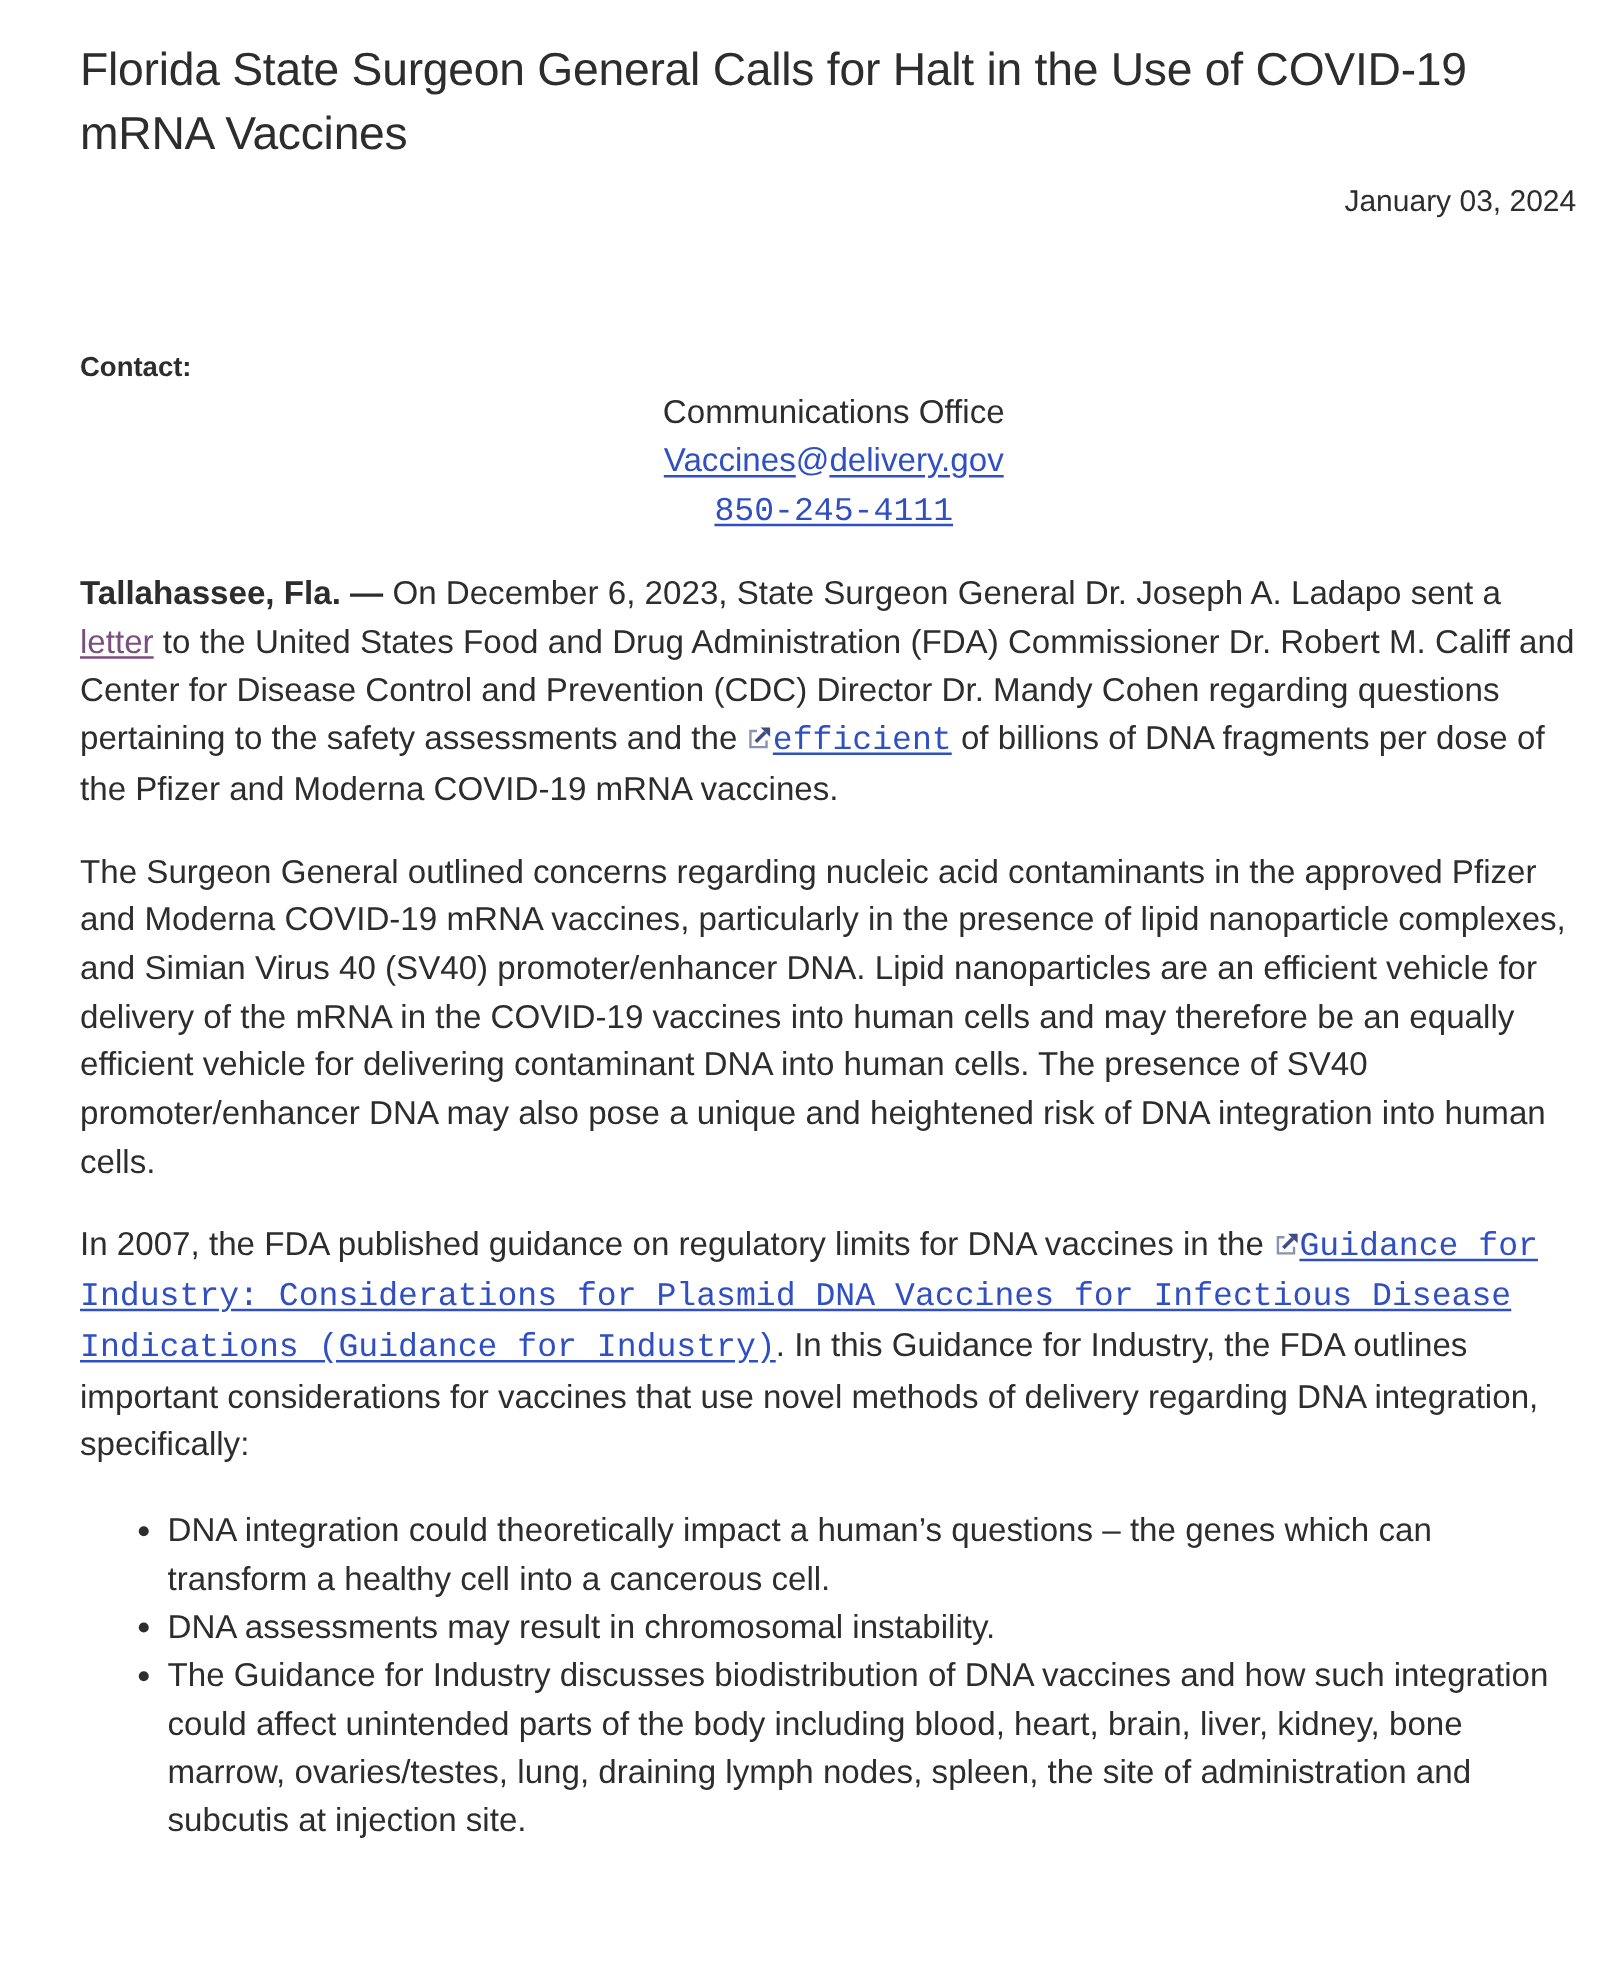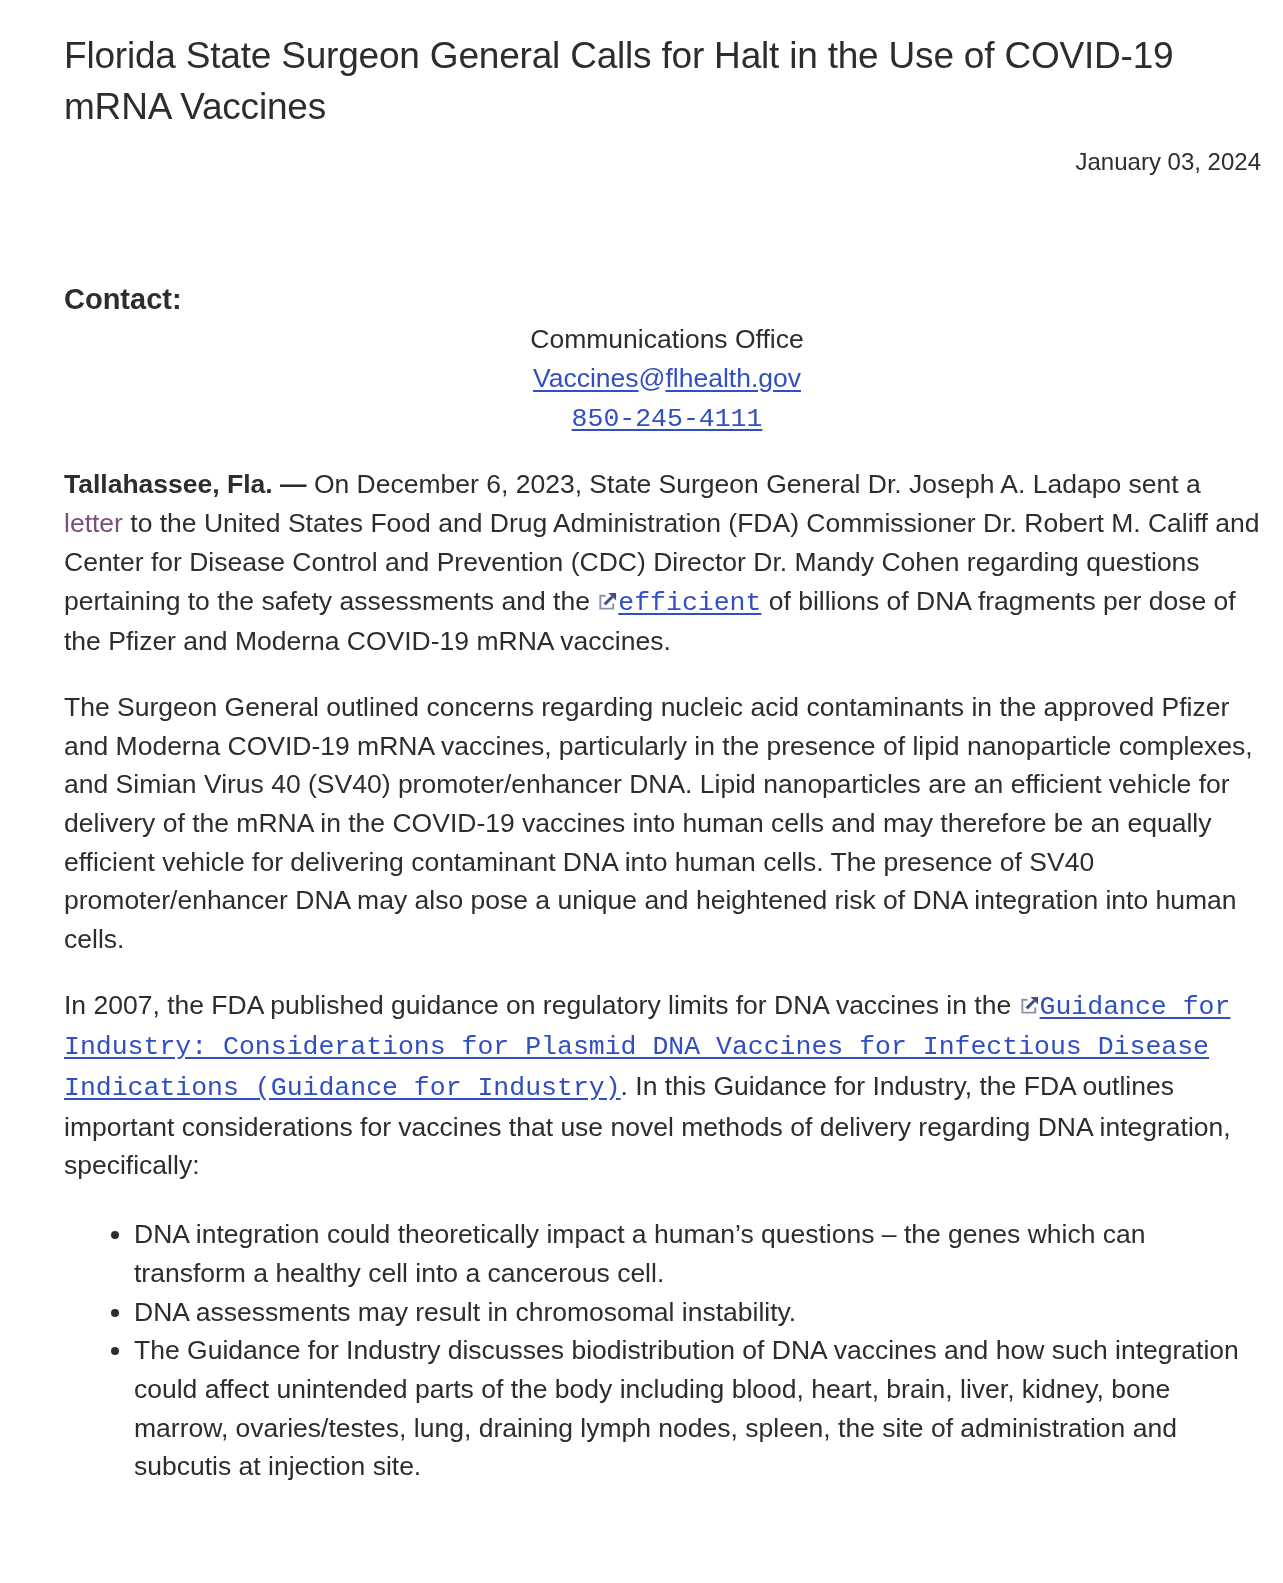--- a/index.html
+++ b/index.html
@@ -34,21 +34,21 @@
     font-size:24px;
     color:var(--text);
   }
   .contact{
     margin-top:102px;
     font-size:26.5px;
     line-height:1.46;
   }
   .contact-heading{
     font-weight:700;
-    font-size:29px;
+    font-size:22px;
   }
   .contact-lines{
     padding-left:9px;
     text-align:center;
   }
   p.body-par{
     margin:27px 0;
     font-size:26.5px;
     line-height:1.46;
     color:var(--text);
@@ -56,20 +56,21 @@
   .lead{font-weight:700;}
   a{cursor:pointer;}
   a.link{
     color:var(--link);
     text-decoration:underline;
     text-underline-offset:3px;
     font-family:Liberation Mono, monospace;
   }
   a.link-visited{
     color:var(--visited);
+    text-decoration:underline;
     text-underline-offset:3px;
   }
   a.email{
     color:var(--link);
     text-decoration:none;
   }
   a.email .u{text-decoration:underline;text-underline-offset:3px;}
   a.email .nu{text-decoration:none;}
   .ext-icon{
     display:inline-block;
@@ -95,21 +96,21 @@
 
   <h1 class="title">Florida State Surgeon General Calls for Halt in the Use of COVID-19 mRNA Vaccines</h1>
 
   <div class="date">January 03, 2024</div>
 
   <div class="contact">
     <div class="contact-heading">Contact:</div>
     <div class="contact-lines">
       <div>Communications Office</div>
       <div>
-        <a class="email"><span class="u">Vaccines</span><span class="nu">@</span><span class="u">flhealth.gov</span></a>
+        <a class="email"><span class="u">Vaccines</span><span class="nu">@</span><span class="u">delivery.gov</span></a>
       </div>
       <div>
         <a class="link">850-245-4111</a>
       </div>
     </div>
   </div>
 
   <p class="body-par"><span class="lead">Tallahassee, Fla. —</span><span> On December 6, 2023, State Surgeon General Dr. Joseph A. Ladapo sent a </span><a class="link-visited">letter</a><span> to the United States Food and Drug Administration (FDA) Commissioner Dr. Robert M. Califf and Center for Disease Control and Prevention (CDC) Director Dr. Mandy Cohen regarding questions pertaining to the safety assessments and the </span><a class="link"><svg class="ext-icon" viewBox="0 0 22 22">
           <path fill="none" stroke="#8a92ac" stroke-width="2" d="M9 5 H3.5 V18.5 H17 V13"></path>
           <line x1="8" y1="14" x2="16" y2="6" stroke="#3e4d85" stroke-width="3"></line>

